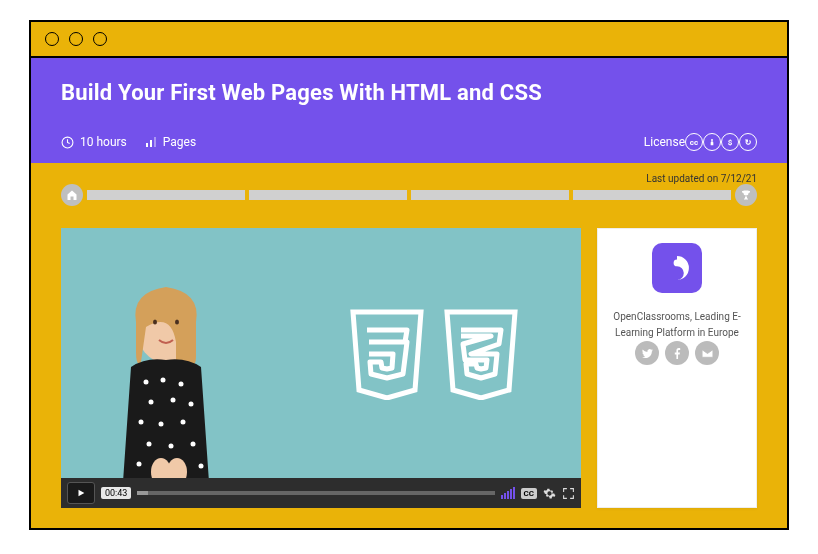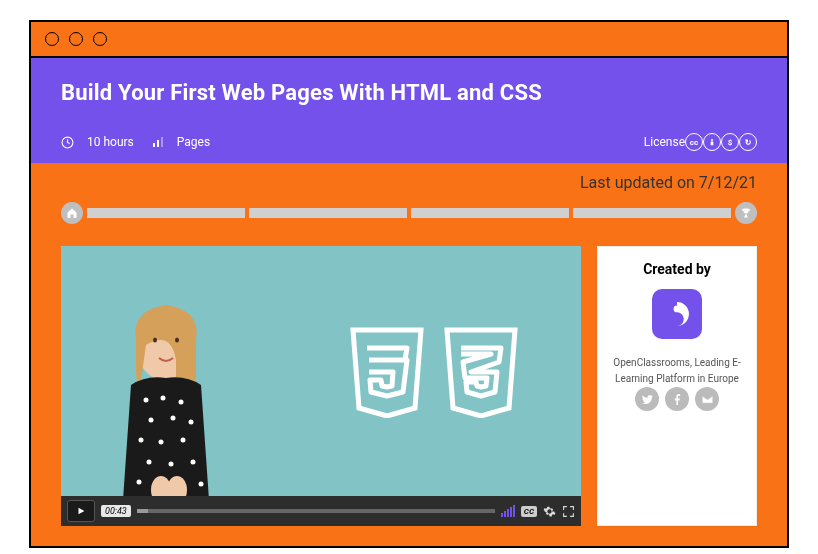--- a/index.html
+++ b/index.html
@@ -6,21 +6,21 @@
     body {
       font-family: -apple-system, BlinkMacSystemFont, 'Segoe UI', Roboto, sans-serif;
       background: #fff;
       display: flex;
       justify-content: center;
       padding: 20px;
     }
     .browser-frame {
       width: 760px;
       border: 2px solid #000;
-      background: #f97316;
+      background: #eab308;
     }
     .browser-bar {
       padding: 10px 14px;
       border-bottom: 2px solid #000;
       display: flex;
       gap: 10px;
     }
     .browser-dot {
       width: 14px; height: 14px;
       border: 1.5px solid #000;
@@ -44,21 +44,21 @@
       font-size: 12px;
     }
     .hero-meta-left {
       display: flex;
       align-items: center;
       gap: 18px;
     }
     .meta-item {
       display: flex;
       align-items: center;
-      gap: 13px;
+      gap: 6px;
     }
     .meta-item svg { flex-shrink: 0; }
     .hero-meta-right {
       display: flex;
       align-items: center;
       gap: 0;
     }
     .cc-badge {
       width: 18px; height: 18px;
       border: 1.5px solid #fff;
@@ -67,23 +67,23 @@
       align-items: center;
       justify-content: center;
       font-size: 8px;
       font-weight: 700;
     }
     .content {
       padding: 10px 30px 20px;
     }
     .updated {
       text-align: right;
-      font-size: 16px;
+      font-size: 10px;
       color: #333;
-      margin-bottom: 10px;
+      margin-bottom: 0;
     }
     .progress-track {
       display: flex;
       align-items: center;
       gap: 4px;
       margin-bottom: 22px;
     }
     .progress-home, .progress-trophy {
       width: 22px; height: 22px;
       border-radius: 50%;
@@ -98,21 +98,20 @@
       height: 10px;
       background: #d0d0d0;
     }
     .main-cols {
       display: flex;
       gap: 16px;
     }
     .video-wrap {
       flex: 1;
       position: relative;
-      font-style: italic;
     }
     .video-thumb {
       background: #82c3c6;
       height: 250px;
       position: relative;
       overflow: hidden;
     }
     .instructor {
       position: absolute;
       left: 40px;
@@ -357,21 +356,20 @@
                 <path d="M12 8a4 4 0 1 0 0 8 4 4 0 0 0 0-8zm9 4a7 7 0 0 1-.1 1.2l2.1 1.6-2 3.5-2.5-1a7 7 0 0 1-2 1.2l-.4 2.6h-4l-.4-2.6a7 7 0 0 1-2-1.2l-2.5 1-2-3.5 2.1-1.6A7 7 0 0 1 3 12a7 7 0 0 1 .1-1.2L1 9.2l2-3.5 2.5 1a7 7 0 0 1 2-1.2L7.9 3h4l.4 2.6a7 7 0 0 1 2 1.2l2.5-1 2 3.5-2.1 1.6c0 .4.1.8.1 1.2z"></path>
               </svg>
             <svg class="ctrl-icon" width="13" height="13" viewBox="0 0 24 24" fill="none" stroke="#ddd" stroke-width="2">
                 <path d="M3 9V3h6M21 9V3h-6M3 15v6h6M21 15v6h-6"></path>
               </svg>
           </div>
         </div>
       </div>
 
       <div class="creator-box">
-        <div class="creator-title">Created by</div>
         <div class="creator-logo">
           <svg width="34" height="34" viewBox="0 0 40 40">
             <path d="M20 6 A14 14 0 1 1 20 34 A8 8 0 1 0 20 18 A4 4 0 1 1 20 10 Z" fill="#fff"></path>
           </svg>
         </div>
         <div class="creator-desc">OpenClassrooms, Leading E-Learning Platform in Europe</div>
         <div class="social">
           <div class="social-btn">
             <svg width="13" height="13" viewBox="0 0 24 24" fill="#fff">
                 <path d="M22 5.9a8 8 0 0 1-2.4.7 4.2 4.2 0 0 0 1.8-2.3 8 8 0 0 1-2.6 1 4.1 4.1 0 0 0-7 3.7A11.7 11.7 0 0 1 3 4.8a4.1 4.1 0 0 0 1.3 5.5 4 4 0 0 1-1.9-.5 4.1 4.1 0 0 0 3.3 4.1 4 4 0 0 1-1.9.1 4.1 4.1 0 0 0 3.8 2.9A8.3 8.3 0 0 1 2 18.6a11.7 11.7 0 0 0 6.3 1.8c7.6 0 11.7-6.3 11.7-11.7v-.5A8 8 0 0 0 22 5.9z"></path>

